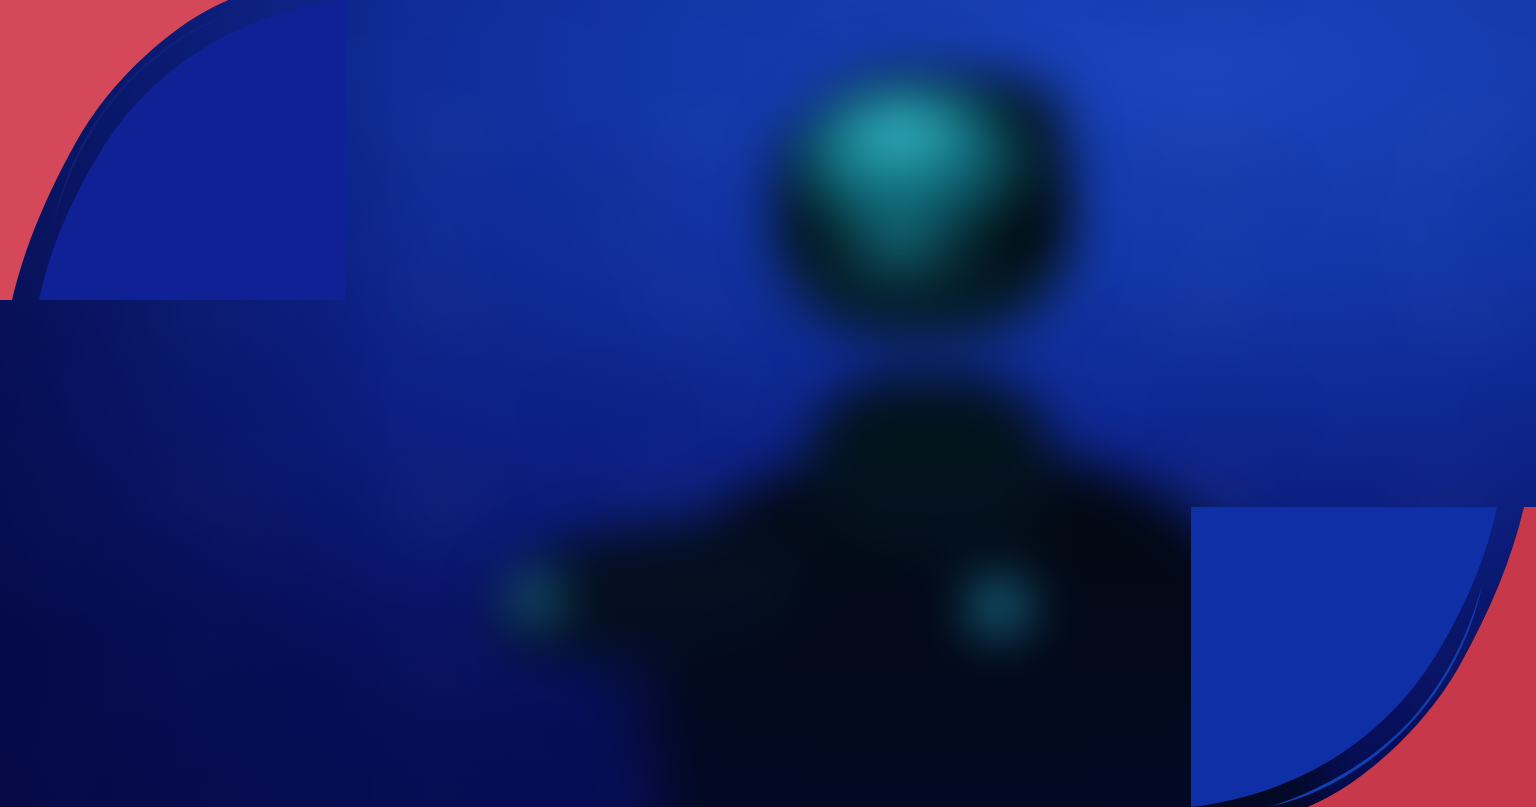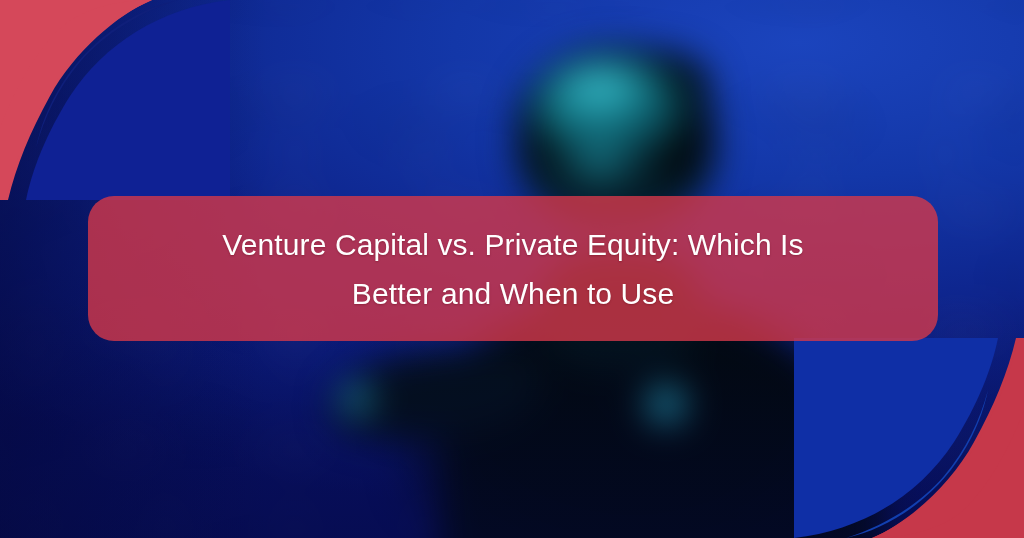--- a/index.html
+++ b/index.html
@@ -266,17 +266,14 @@
     <g transform="rotate(180 115 100)">
       <path d="M0,0 L152,0 C 118,14 74,52 50,96 C 30,132 16,166 8,200 L0,200 Z" fill="#c6384a"></path>
       <path d="M152,0 C 110,18 66,58 42,104 C 24,138 12,170 6,200 L0,200 L0,128
                C 12,96 30,60 56,32 C 80,8 118,0 152,0 Z" fill="#c6384a"></path>
       <path d="M178,0 C 132,10 88,42 62,84 C 48,106 40,128 36,148
                C 44,118 58,88 80,62 C 104,34 140,12 178,0 Z" fill="#123fb0"></path>
       <path d="M230,0 C 160,8 104,44 70,96 C 46,134 32,170 26,200 L230,200 Z" fill="#0f2fa6"></path>
     </g>
   </svg>
 
-  <div class="banner">
-    <div class="banner-title">Venture Capital vs. Private Equity: Which Is Better and When to Use</div>
-  </div>
 
 </div>
 
 </body></html>

